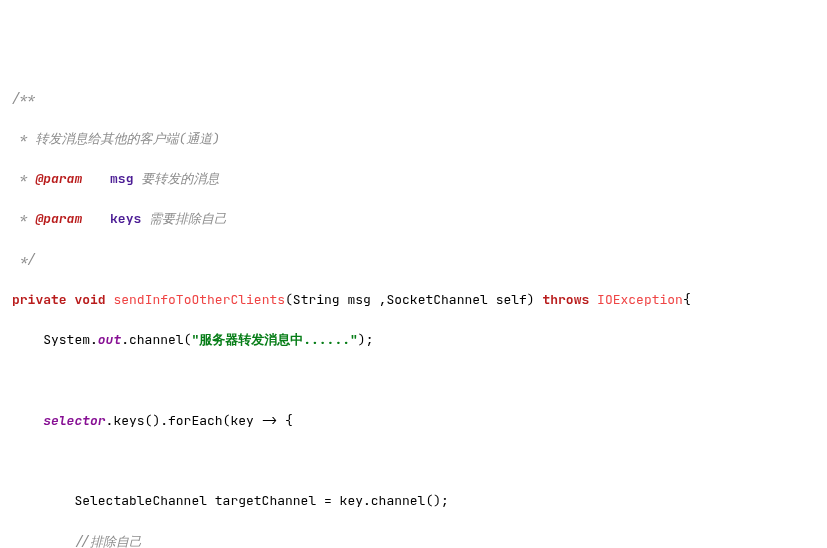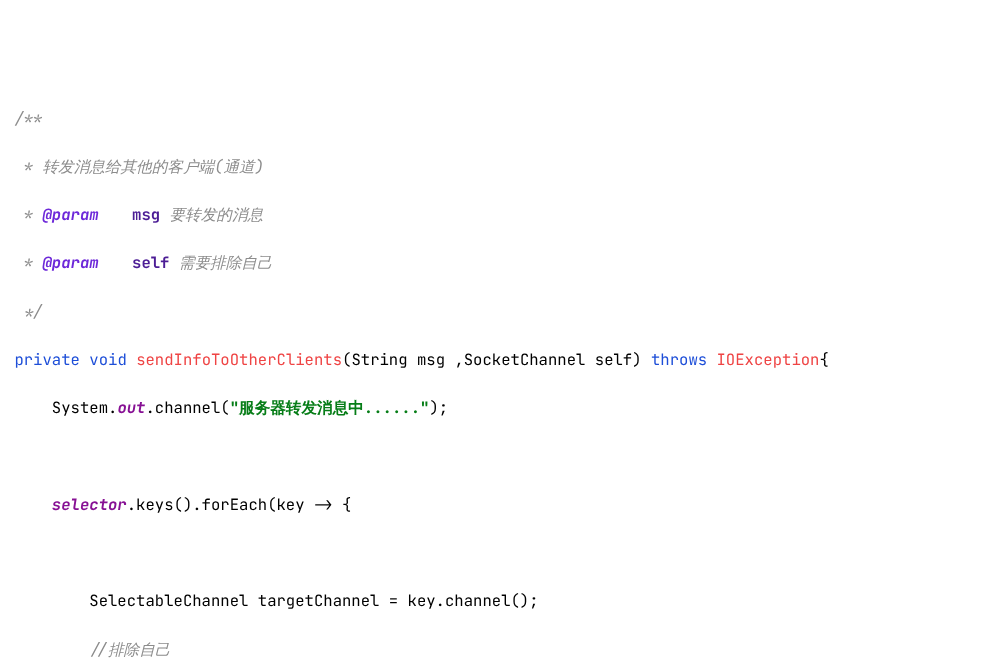--- a/index.html
+++ b/index.html
@@ -8,37 +8,37 @@
     font-family: "JetBrains Mono", "Consolas", "Monaco", monospace;
     font-size: 13px;
     line-height: 1.55;
     background: #ffffff;
     color: #000000;
     white-space: pre;
     width: 827px;
     box-sizing: border-box;
   }
   .line { display: block; }
-  .kw { color: #1d4ed8; font-weight: normal; text-align: center; }
+  .kw { color: #b91c1c; font-weight: bold; text-align: center; }
   .comment { color: #8c8c8c; font-style: italic; }
-  .doc-tag { color: #6d28d9; font-style: italic; font-weight: bold; }
+  .doc-tag { color: #b91c1c; font-style: italic; font-weight: bold; }
   .doc-param { color: #4c1d95; font-weight: bold; margin-left: 20px; }
   .method-decl { color: #ef4444; }
   .static-field { color: #871094; font-style: italic; font-weight: bold; }
   .str { color: #067d17; font-weight: bold; }
 </style>
 </head>
 <body>
 
 
 
 <span class="line"><span class="comment">/**</span></span>
 <span class="line"><span class="comment"> * 转发消息给其他的客户端(通道)</span></span>
 <span class="line"><span class="comment"> * </span><span class="doc-tag">@param</span><span class="comment"> </span><span class="doc-param">msg</span><span class="comment"> 要转发的消息</span></span>
-<span class="line"><span class="comment"> * </span><span class="doc-tag">@param</span><span class="comment"> </span><span class="doc-param">self</span><span class="comment"> 需要排除自己</span></span>
+<span class="line"><span class="comment"> * </span><span class="doc-tag">@param</span><span class="comment"> </span><span class="doc-param">keys</span><span class="comment"> 需要排除自己</span></span>
 <span class="line"><span class="comment"> */</span></span>
 <span class="line"><span class="kw">private</span><span> </span><span class="kw">void</span><span> </span><span class="method-decl">sendInfoToOtherClients</span><span>(String msg ,SocketChannel self)</span><span> </span><span class="kw">throws</span><span> </span><span class="method-decl">IOException</span><span>{</span></span>
 <span class="line"><span>    </span><span>System.</span><span class="static-field">out</span><span>.channel(</span><span class="str">"服务器转发消息中......"</span><span>);</span></span>
 <span class="line"><span>    </span></span>
 <span class="line"><span>    </span><span class="static-field">selector</span><span>.keys().forEach(key -&gt; {</span></span>
 <span class="line"><span>        </span></span>
 <span class="line"><span>        </span><span>SelectableChannel targetChannel = key.channel();</span></span>
 <span class="line"><span>        </span><span class="comment">//排除自己</span></span>
 
 

